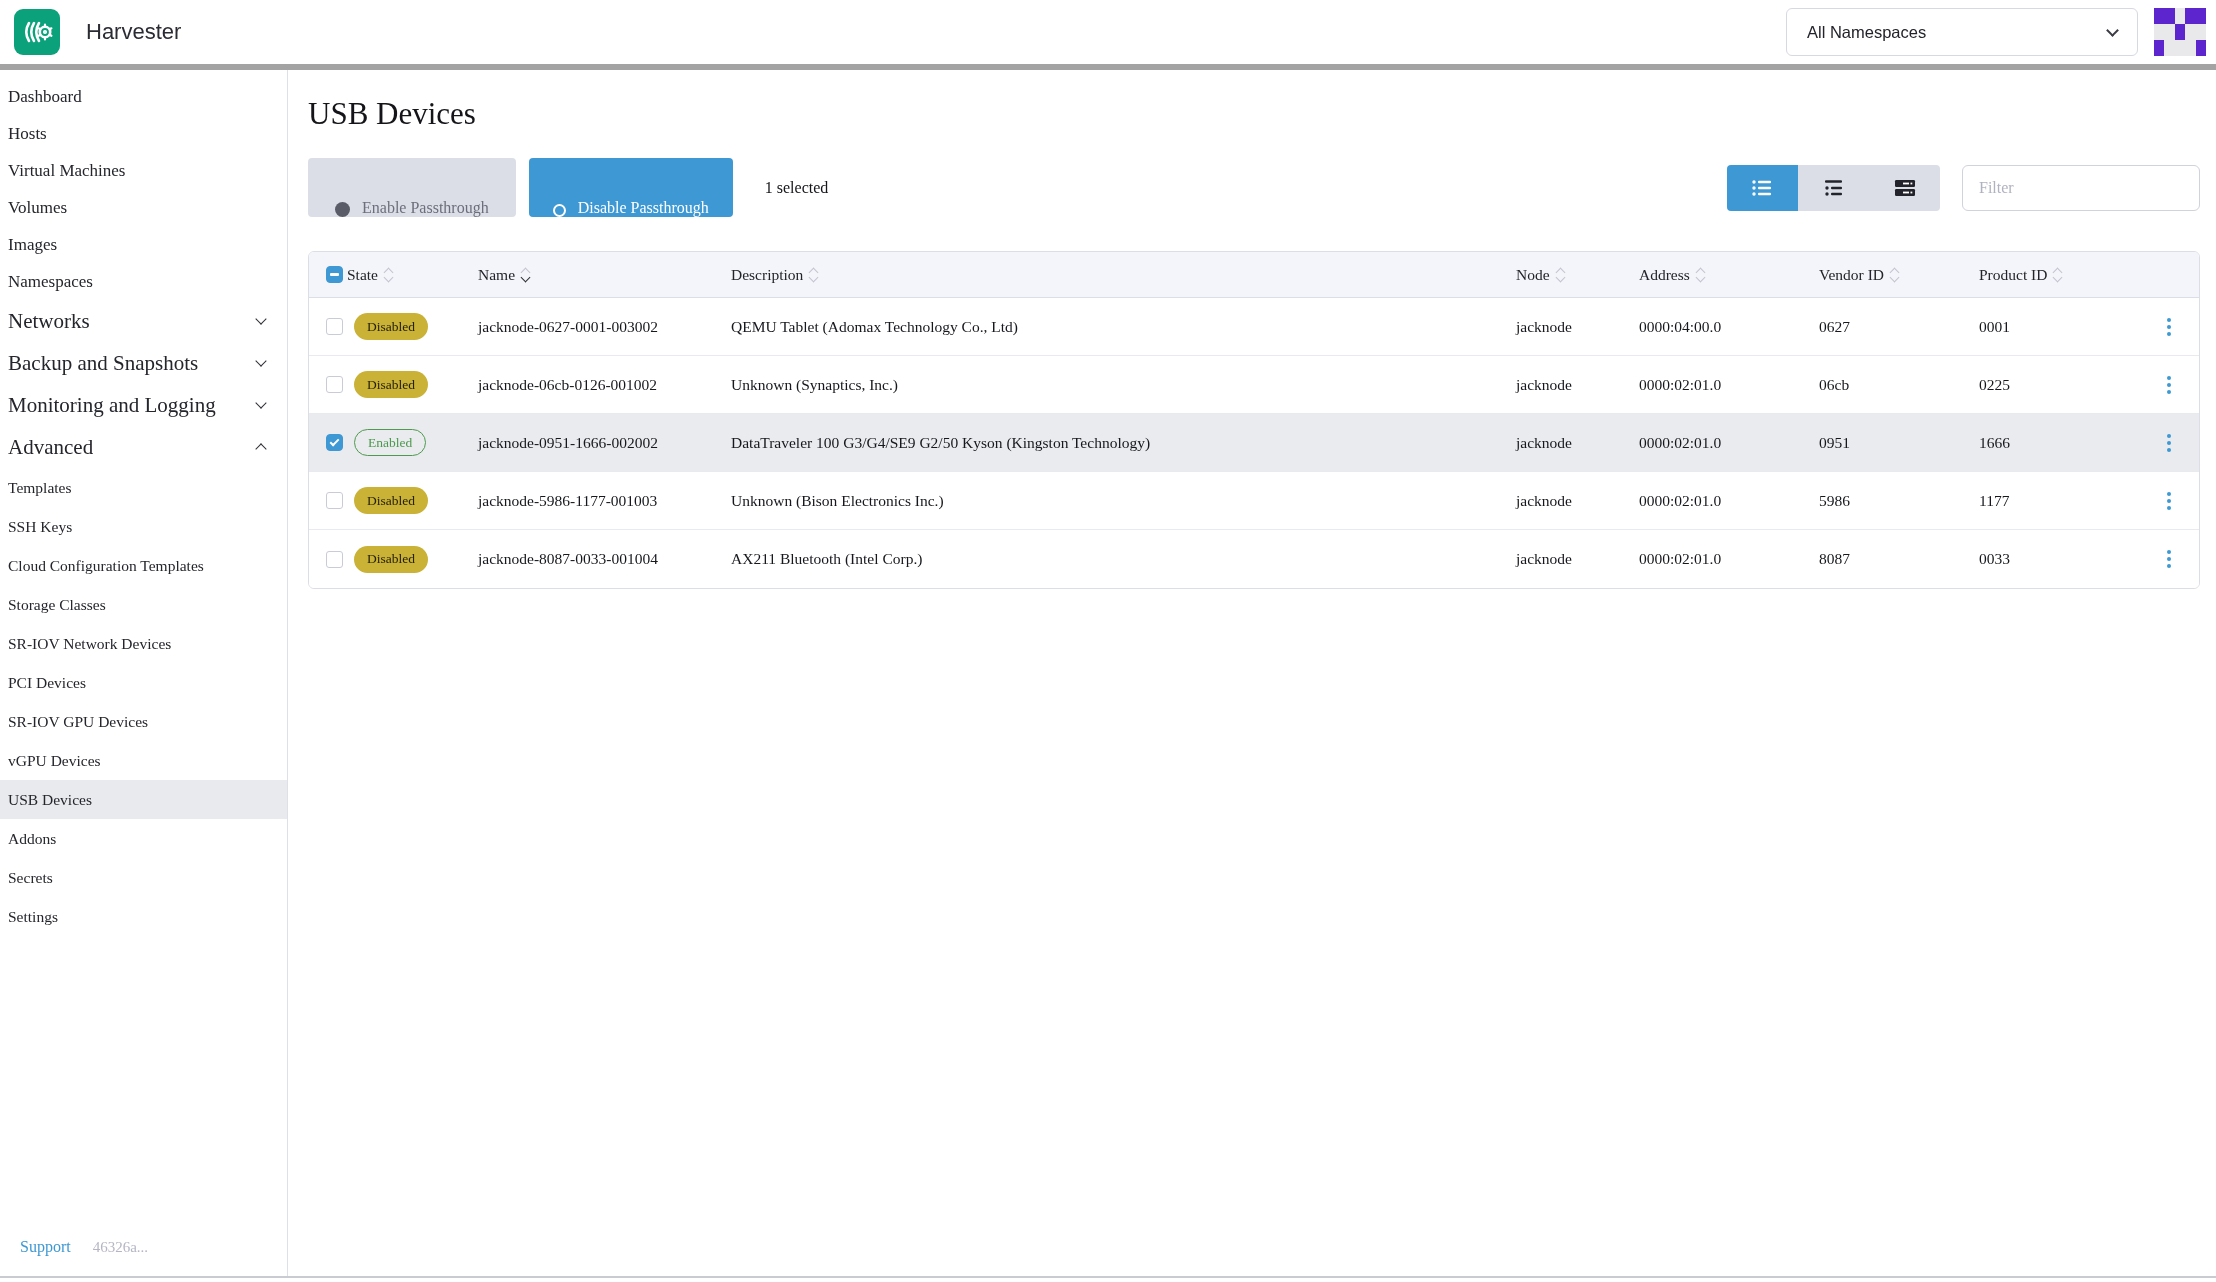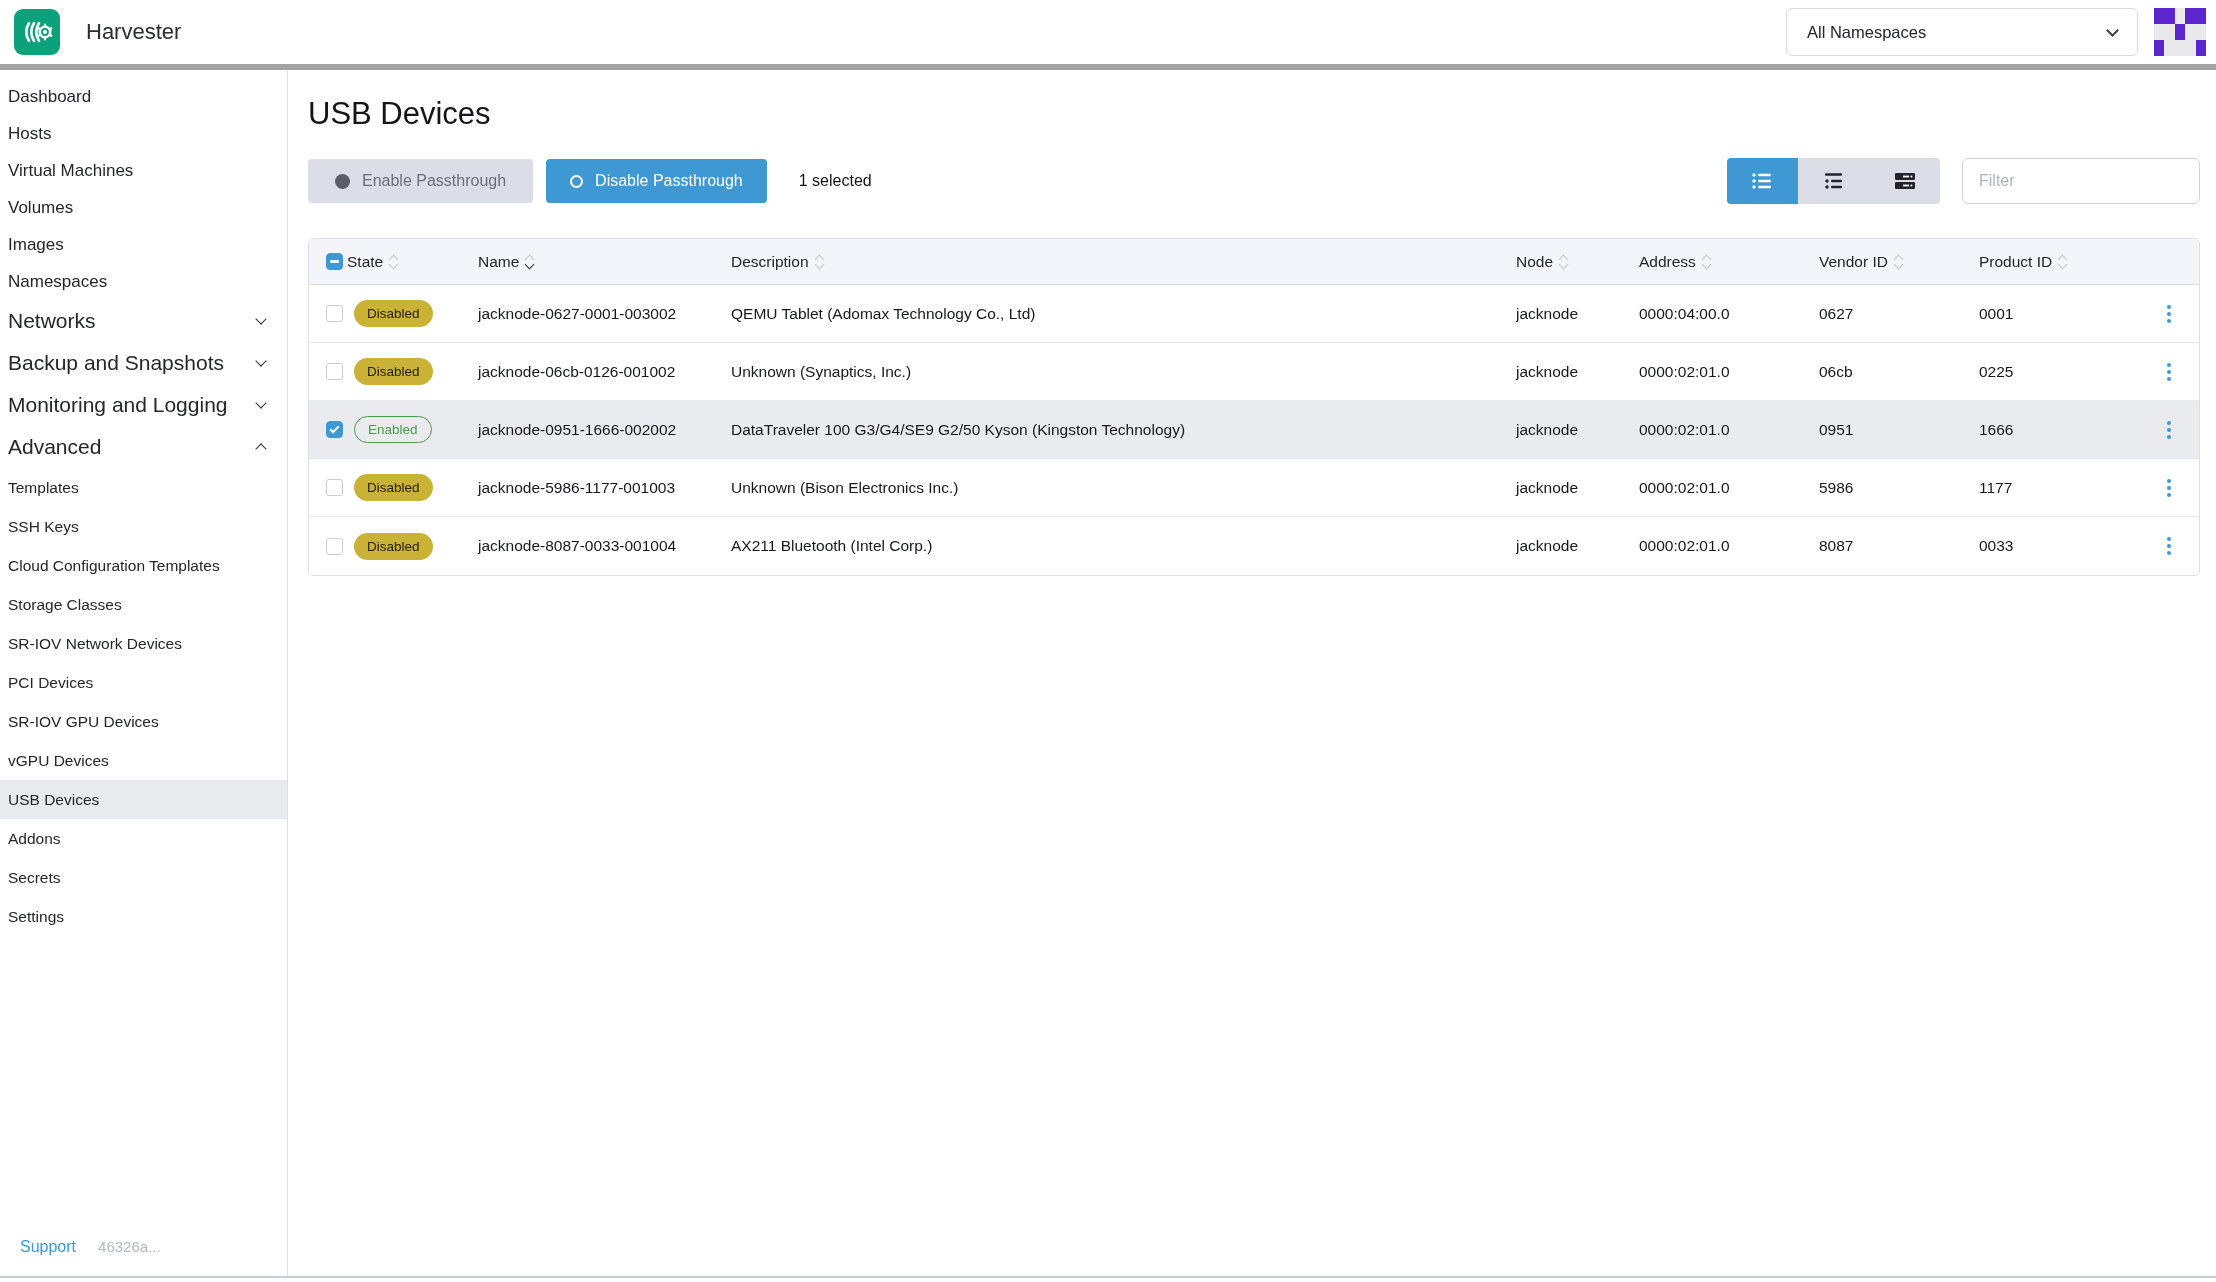--- a/index.html
+++ b/index.html
@@ -20,21 +20,21 @@
     background:#fff; cursor:pointer; }
   .ns-select .lbl { flex:1; }
   .chev { width:9px; height:9px; border-right:2px solid #3a3b44; border-bottom:2px solid #3a3b44;
     transform:rotate(45deg); margin-top:-4px; }
   .identicon { width:52px; height:48px; margin-left:16px; background:#e9e9ec;
     display:grid; grid-template-columns:repeat(5,1fr); grid-template-rows:repeat(3,1fr); }
   .identicon i { display:block; }
   .identicon i.p { background:#5d25cd; }
 
   
-  .body-wrap { flex:1; display:flex; min-height:0; }
+  .body-wrap { flex:1; display:flex; min-height:0;font-family:Liberation Serif, serif; }
   aside { width:288px; flex:0 0 288px; border-right:1px solid #dee0e8; position:relative;
     padding-top:8px; background:#fff; }
   main { flex:1; padding:0 16px 0 20px; overflow:hidden; }
 
   
   .side-item { height:37px; display:flex; align-items:center; padding:0 22px 0 8px;
     font-size:17px; color:#25262c; cursor:pointer; }
   .side-group { height:42px; display:flex; align-items:center; padding:0 22px 0 8px;
     font-size:21px; color:#25262c; cursor:pointer; }
   .side-group .g-lbl { flex:1; }
@@ -44,22 +44,22 @@
   .side-sub { height:39px; display:flex; align-items:center; padding:0 8px;
     font-size:15.5px; color:#25262c; cursor:pointer; }
   .side-sub.active { background:#e9eaee; }
   .side-footer { position:absolute; left:20px; bottom:20px; display:flex; align-items:baseline; gap:22px; }
   .support-link { color:#3d98d3; font-size:16px; cursor:pointer; }
   .version-txt { color:#b4b6c4; font-size:15px; }
 
   
   .page-title { margin-top:26px; font-size:31px; font-weight:500; color:#141419; }
   .toolbar { margin-top:26px; display:flex; align-items:center; }
-  .btn { height:44px; border:none; border-radius:4px; font-size:16px;
-    display:inline-flex; align-items:center; gap:12px; cursor:pointer;
+  .btn { height:59px; border:none; border-radius:4px; font-size:16px;
+    display:inline-flex; align-items:flex-end; gap:12px; cursor:pointer;
     font-family:inherit; }
   .btn-disabled { background:#dcdee7; color:#6c6f7b; padding:0 27px; cursor:default; }
   .dot-filled { width:15px; height:15px; border-radius:50%; background:#5a5d68; }
   .btn-primary { background:#3d98d3; color:#fff; padding:0 24px; margin-left:13px; }
   .dot-outline { width:13px; height:13px; border-radius:50%; border:2.5px solid #fff; background:transparent; }
   .selected-txt { margin-left:32px; font-size:16px; color:#141419; }
   .toolbar-right { margin-left:auto; display:flex; align-items:center; }
   .toggle-group { display:flex; border-radius:4px; overflow:hidden; }
   .toggle-btn { width:71px; height:46px; background:#dcdee7; display:flex;
     align-items:center; justify-content:center; cursor:pointer; }

